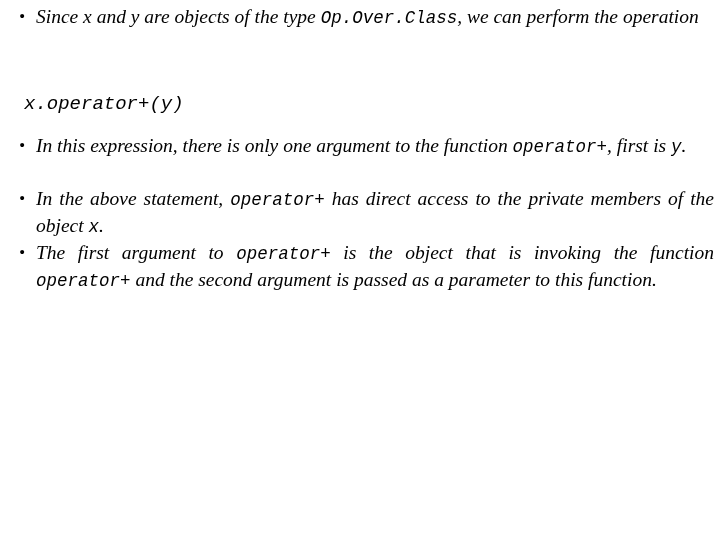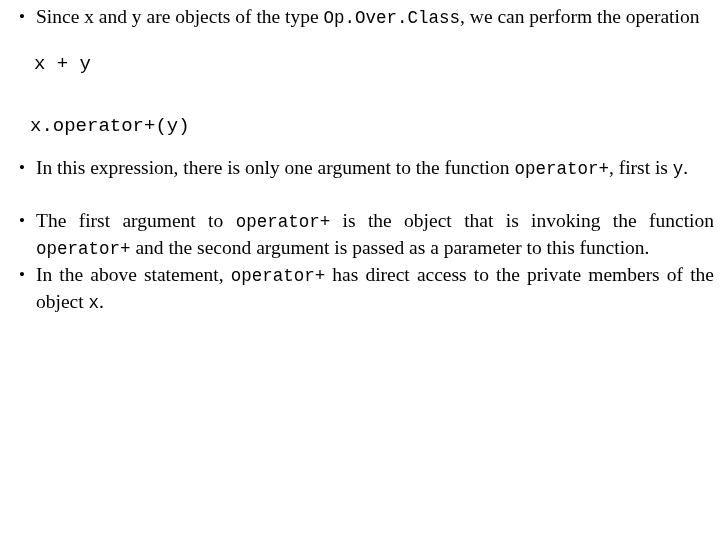--- a/index.html
+++ b/index.html
@@ -24,20 +24,21 @@
   .content {
     position: absolute;
     left: 14px;
     top: 4px;
     width: 700px;
   }
   ul.bullets {
     list-style: none;
     margin: 0;
     padding: 0;
+    font-style: italic;
   }
   li.bullet {
     position: relative;
     padding-left: 22px;
     font-size: 19.5px;
     line-height: 1.38;
     text-align: justify;
     text-justify: inter-word;
     margin: 0;
   }
@@ -57,57 +58,56 @@
   .codeline {
     font-family: "Liberation Mono", monospace;
     font-size: 19px;
     margin: 0;
     padding: 0;
   }
   .gap-md { height: 18px; }
   .gap-lg { height: 22px; }
   .gap-xl { height: 26px; }
   .indent-code-1 { margin-left: 20px; }
-  .indent-code-2 { margin-left: 16px; }
+  .indent-code-2 { margin-left: 10px; }
   .nojustify { text-align: left; }
 </style>
 </head>
 <body>
 
 <div class="slide">
   <div class="content">
 
     <ul class="bullets">
 
       <li class="bullet">
         <span>Since x and y are objects of the type </span><span class="mono">Op.Over.Class</span><span>, we can perform the operation</span>
       </li>
 
       <div class="gap-lg"></div>
 
-      <div class="codeline indent-code-1">x + y</div>
 
       <div class="gap-md"></div>
 
 
       <div class="gap-lg"></div>
 
       <div class="codeline indent-code-2">x.operator+(y)</div>
 
       <div class="gap-md"></div>
 
       <li class="bullet">
         <span>In this expression, there is only one argument to the function </span><span class="mono">operator+</span><span>, first is </span><span class="mono">y</span><span>.</span>
       </li>
 
       <div class="gap-xl"></div>
 
       <li class="bullet">
-        <span>The first argument to </span><span class="mono">operator+</span><span> is the object that is invoking the function </span><span class="mono">operator+</span><span> and the second argument is passed as a parameter to this function.</span>
+        <span>In the above statement, </span><span class="mono">operator+</span><span> has direct access to the private members of the object </span><span class="mono">x</span><span>.</span>
       </li>
 
       <li class="bullet">
-        <span>In the above statement, </span><span class="mono">operator+</span><span> has direct access to the private members of the object </span><span class="mono">x</span><span>.</span>
+        <span>The first argument to </span><span class="mono">operator+</span><span> is the object that is invoking the function </span><span class="mono">operator+</span><span> and the second argument is passed as a parameter to this function.</span>
       </li>
 
     </ul>
   </div>
 </div>
 
 </body></html>

